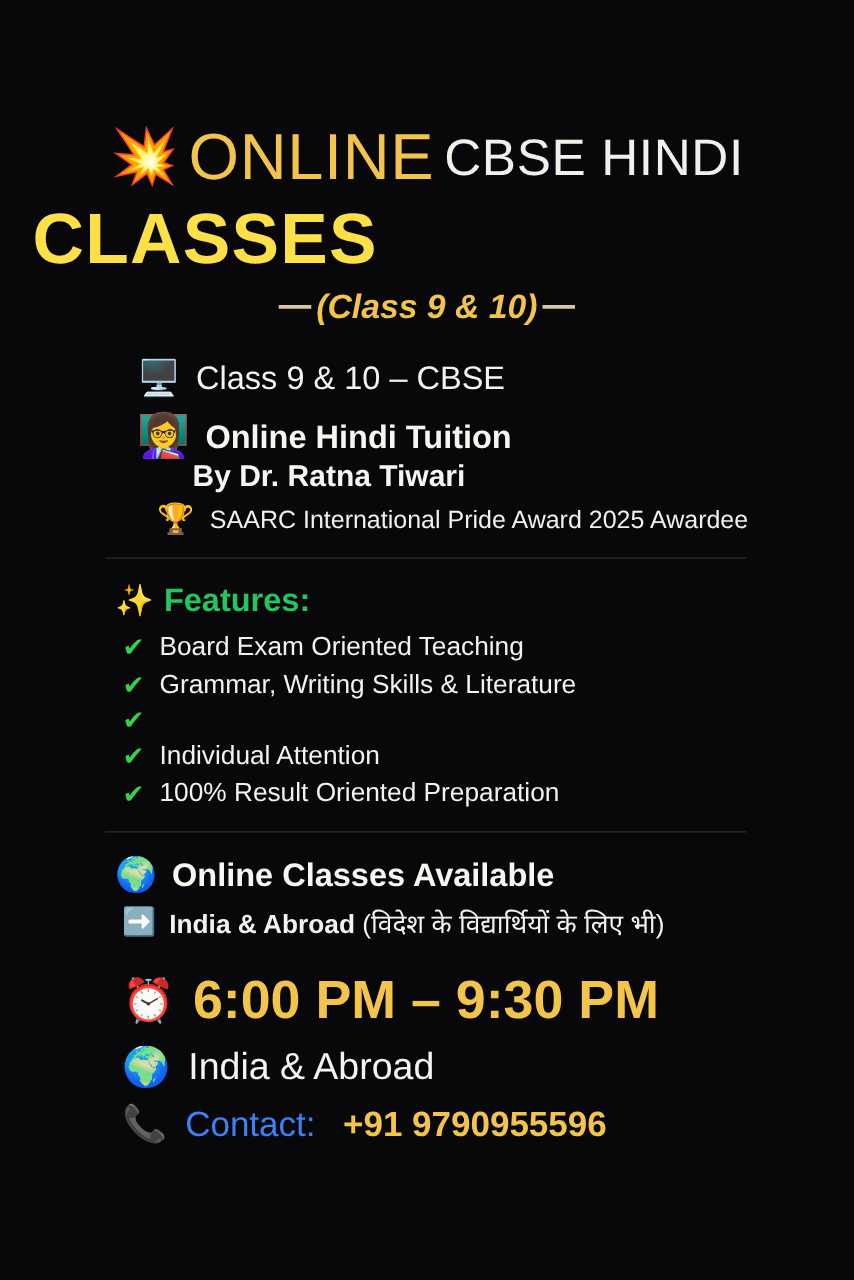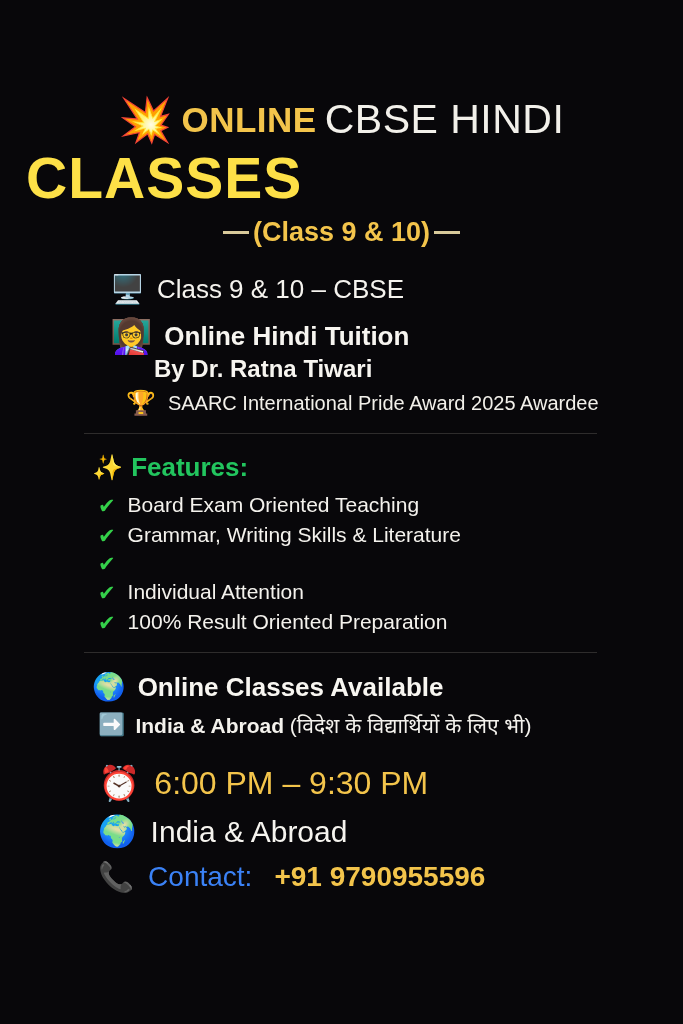--- a/index.html
+++ b/index.html
@@ -18,36 +18,36 @@
   }
   
   .head-block { padding-top:96px; }
   .head-line1 {
     display:flex; align-items:center; justify-content:center;
     gap:8px;
     white-space:nowrap;
   }
   .spark { font-size:44px; line-height:1; }
   .word-online {
-    font-size:35px; font-weight:bold; letter-spacing:.5px;
+    font-size:52px; font-weight:normal; letter-spacing:.5px;
     color:#f3c44b;
   }
   .word-rest {
     font-size:41px; font-weight:normal; letter-spacing:.5px;
     color:#f2f0ea;
   }
   .head-line2 {
     text-align:left;
     font-size:57px; font-weight:bold; letter-spacing:1px;
     color:#fde047;
     margin-top:2px;
   }
   .head-line3 {
     display:flex; align-items:center; justify-content:center;
-    gap:4px; margin-top:6px;
+    gap:4px; margin-top:6px;font-style:italic;
   }
   .dash { width:26px; height:3px; background:#d8c99a; display:block; }
   .subclass {
     font-size:27px; font-weight:bold; color:#f3c44b;
   }
   
   .rows { margin-top:26px; padding-left:84px; }
   .row { display:flex; align-items:center; gap:12px; }
   .row .em { font-size:28px; line-height:1; }
   .r1 { margin-bottom:14px; }
@@ -93,21 +93,21 @@
   }
   .abroad-row .em { font-size:22px; }
   .abroad-row .txt { font-size:21px; font-weight:bold; color:#f4f2ed; }
   .abroad-row .txt .hi { font-weight:normal; }
 
   
   .bottom { margin-top:24px; padding-left:72px; }
   .time-row { display:flex; align-items:center; gap:14px; }
   .time-row .em { font-size:34px; }
   .time-row .txt {
-    font-size:32px; font-weight:normal; color:#f3c44b;
+    font-size:43px; font-weight:bold; color:#f3c44b;
   }
   .loc-row { display:flex; align-items:center; gap:14px; margin-top:10px; }
   .loc-row .em { font-size:31px; }
   .loc-row .txt { font-size:30px; color:#f6f4ef; }
   .contact-row { display:flex; align-items:center; gap:14px; margin-top:10px; }
   .contact-row .em { font-size:29px; }
   .contact-row .label { font-size:28px; color:#3b82f6; }
   .contact-row .phone { font-size:28px; font-weight:bold; color:#f3c44b; margin-left:8px; }
 </style>
 </head>

